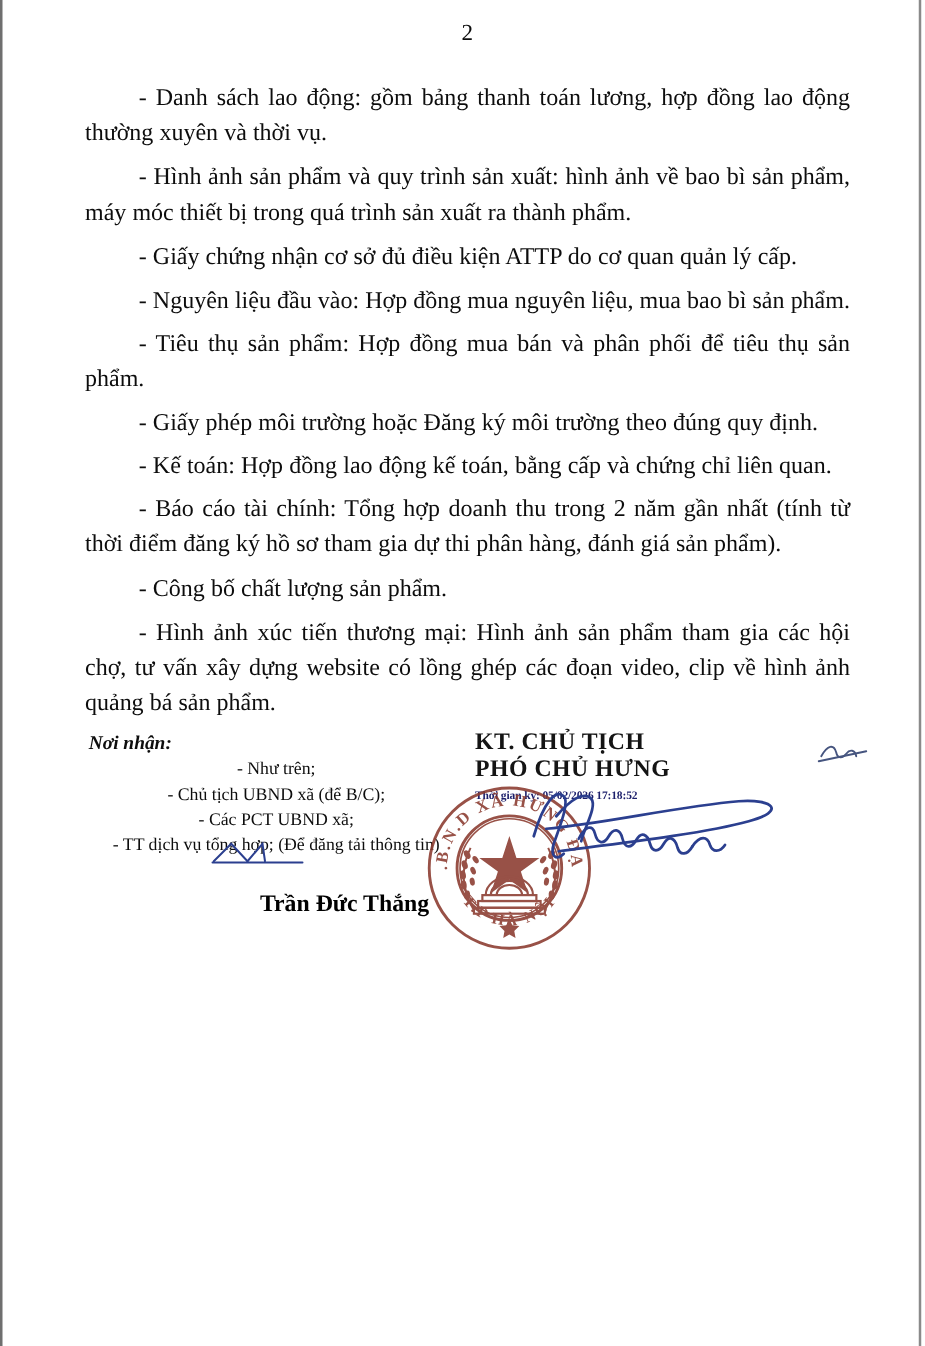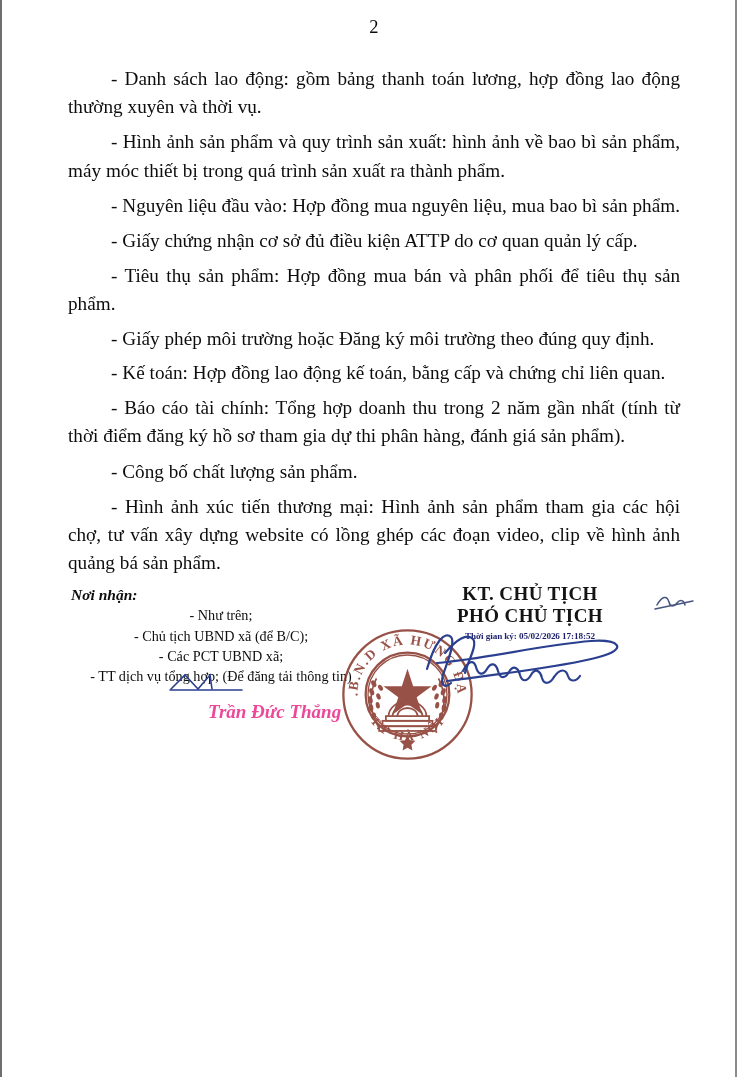--- a/index.html
+++ b/index.html
@@ -86,46 +86,44 @@
     font-size: 14.2px;
     line-height: 1.42;
     white-space: nowrap;
   }
 
   .signature {
     position: absolute;
     left: 312px;
     top: -2px;
     width: 300px;
-    text-align: center;
   }
   .sig-title {
     font-weight: bold;
     font-size: 19px;
     line-height: 1.18;
     letter-spacing: 0.4px;
     color: #141414;
   }
   .sig-stamp-time {
     font-size: 9.2px;
     font-weight: bold;
     color: #1c1f6b;
     margin-top: 3px;
     letter-spacing: -0.1px;
     white-space: nowrap;
   }
   .signer-name {
     position: absolute;
     left: 140px;
-    top: 116px;
+    top: 128px;
     font-weight: bold;
     font-size: 19px;
     white-space: nowrap;
-    color: #ec4899;
-    font-style: italic;
+    color: #000000;
   }
 
   
   .seal {
     position: absolute;
     left: 272px;
     top: 42px;
     width: 135px;
     height: 135px;
     opacity: 0.88;
@@ -147,22 +145,22 @@
   <div class="scan-edge left"></div>
   <div class="scan-edge right"></div>
 
   <div class="content">
 
     <div class="page-number">2</div>
 
     <div class="body-block">
       <p class="para">- Danh sách lao động: gồm bảng thanh toán lương, hợp đồng lao động thường xuyên và thời vụ.</p>
       <p class="para">- Hình ảnh sản phẩm và quy trình sản xuất: hình ảnh về bao bì sản phẩm, máy móc thiết bị trong quá trình sản xuất ra thành phẩm.</p>
+      <p class="para tight">- Giấy chứng nhận cơ sở đủ điều kiện ATTP do cơ quan quản lý cấp.</p>
       <p class="para tight">- Nguyên liệu đầu vào: Hợp đồng mua nguyên liệu, mua bao bì sản phẩm.</p>
-      <p class="para tight">- Giấy chứng nhận cơ sở đủ điều kiện ATTP do cơ quan quản lý cấp.</p>
       <p class="para tight">- Tiêu thụ sản phẩm: Hợp đồng mua bán và phân phối để tiêu thụ sản phẩm.</p>
       <p class="para tight">- Giấy phép môi trường hoặc Đăng ký môi trường theo đúng quy định.</p>
       <p class="para tight">- Kế toán: Hợp đồng lao động kế toán, bằng cấp và chứng chỉ liên quan.</p>
       <p class="para">- Báo cáo tài chính: Tổng hợp doanh thu trong 2 năm gần nhất (tính từ thời điểm đăng ký hồ sơ tham gia dự thi phân hàng, đánh giá sản phẩm).</p>
       <p class="para tight">- Công bố chất lượng sản phẩm.</p>
       <p class="para">- Hình ảnh xúc tiến thương mại: Hình ảnh sản phẩm tham gia các hội chợ, tư vấn xây dựng website có lồng ghép các đoạn video, clip về hình ảnh quảng bá sản phẩm.</p>
     </div>
 
     <div class="sig-area">
 
@@ -171,21 +169,21 @@
         <ul>
           <li>- Như trên;</li>
           <li>- Chủ tịch UBND xã (để B/C);</li>
           <li>- Các PCT UBND xã;</li>
           <li>- TT dịch vụ tổng hợp; (Để đăng tải thông tin)</li>
         </ul>
       </div>
 
       <div class="signature">
         <div class="sig-title">KT. CHỦ TỊCH</div>
-        <div class="sig-title">PHÓ CHỦ TỊCH</div>
+        <div class="sig-title">PHÓ CHỦ HƯNG</div>
         <div class="sig-stamp-time">Thời gian ký: 05/02/2026 17:18:52</div>
       </div>
 
       <div class="seal">
         <svg viewBox="0 0 200 200" xmlns="http://www.w3.org/2000/svg">
           <defs>
             <path id="arcTop" d="M 26,100 A 74,74 0 0 1 174,100"></path>
             <path id="arcBot" d="M 32,100 A 68,68 0 0 0 168,100"></path>
           </defs>
           <g fill="none" stroke="#8a3a2e" stroke-width="3.4">

